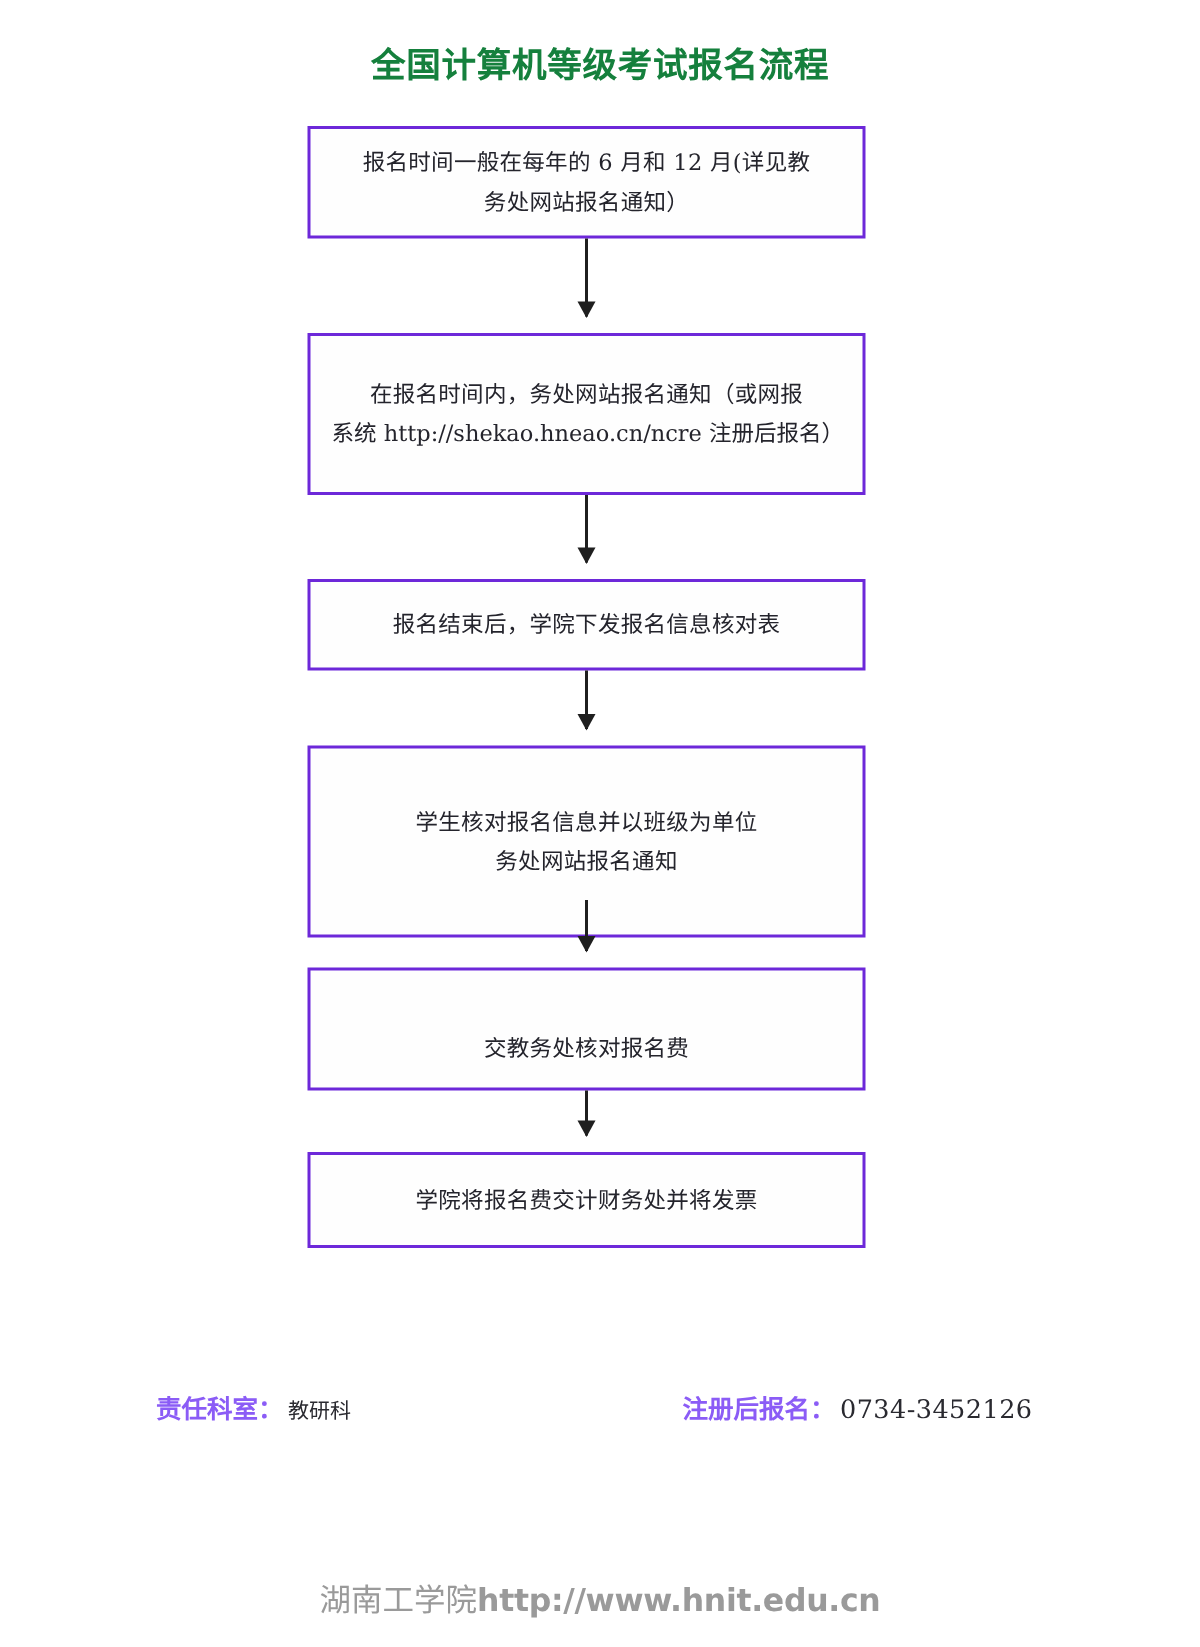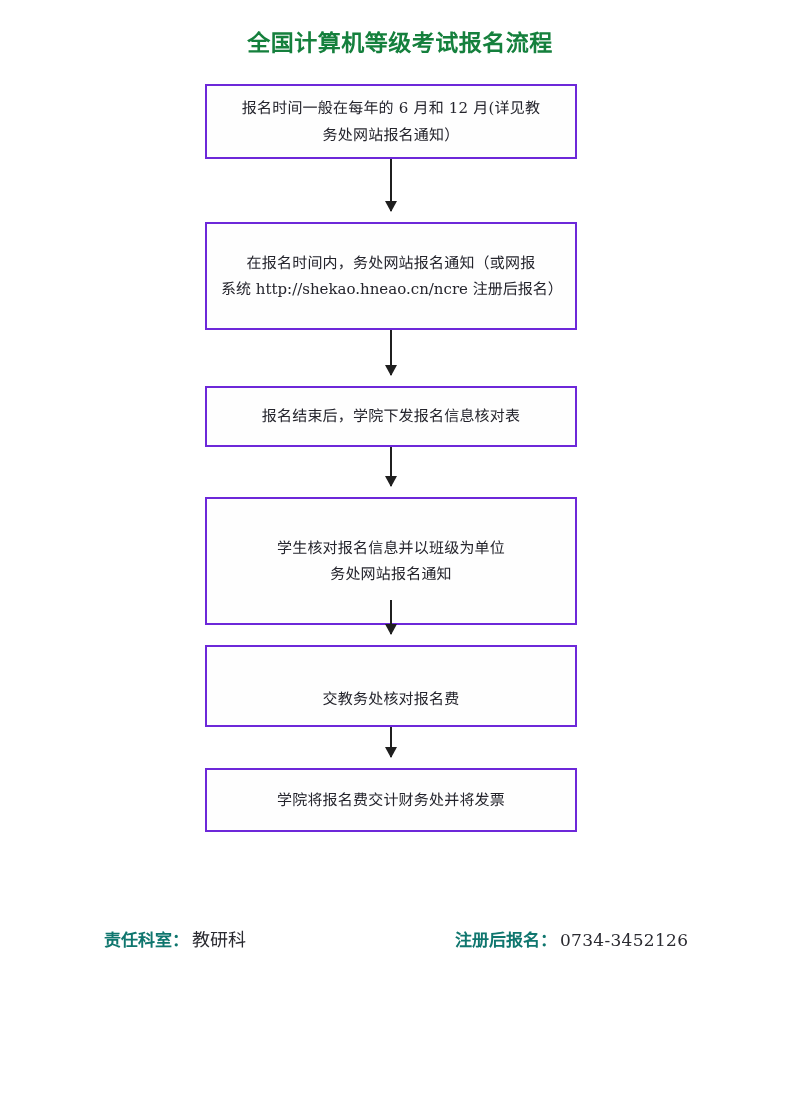--- a/index.html
+++ b/index.html
@@ -119,26 +119,26 @@
     font-size: 16px;
     line-height: 30px;
   }
   #footer-office { left: 104px; }
   #footer-phone  { left: 455px; }
 
   .f-label {
     font-family: Liberation Serif, serif;
     font-weight: bold;
     font-size: 17px;
-    color: #0f766e;
+    color: #8b5cf6;
   }
   .f-value {
     font-family: "DejaVu Serif", "Liberation Serif", serif;
     font-weight: normal;
-    font-size: 18px;
+    font-size: 14px;
     color: #2a2a30;
     margin-left: 3px;
   }
   #footer-phone .f-value { font-size: 17px; letter-spacing: 0.3px; }
 
   
   .watermark {
     position: absolute;
     left: 0;
     top: 1050px;
@@ -216,14 +216,17 @@
 
   <div class="footer">
     <div class="footer-field" id="footer-office">
       <span class="f-label">责任科室：</span><span class="f-value">教研科</span>
     </div>
     <div class="footer-field" id="footer-phone">
       <span class="f-label">注册后报名：</span><span class="f-value">0734-3452126</span>
     </div>
   </div>
 
+  <div class="watermark">
+    <span class="wm-name">湖南工学院</span><span class="wm-url">http://www.hnit.edu.cn</span>
+  </div>
 
 </div>
 
 </body></html>

